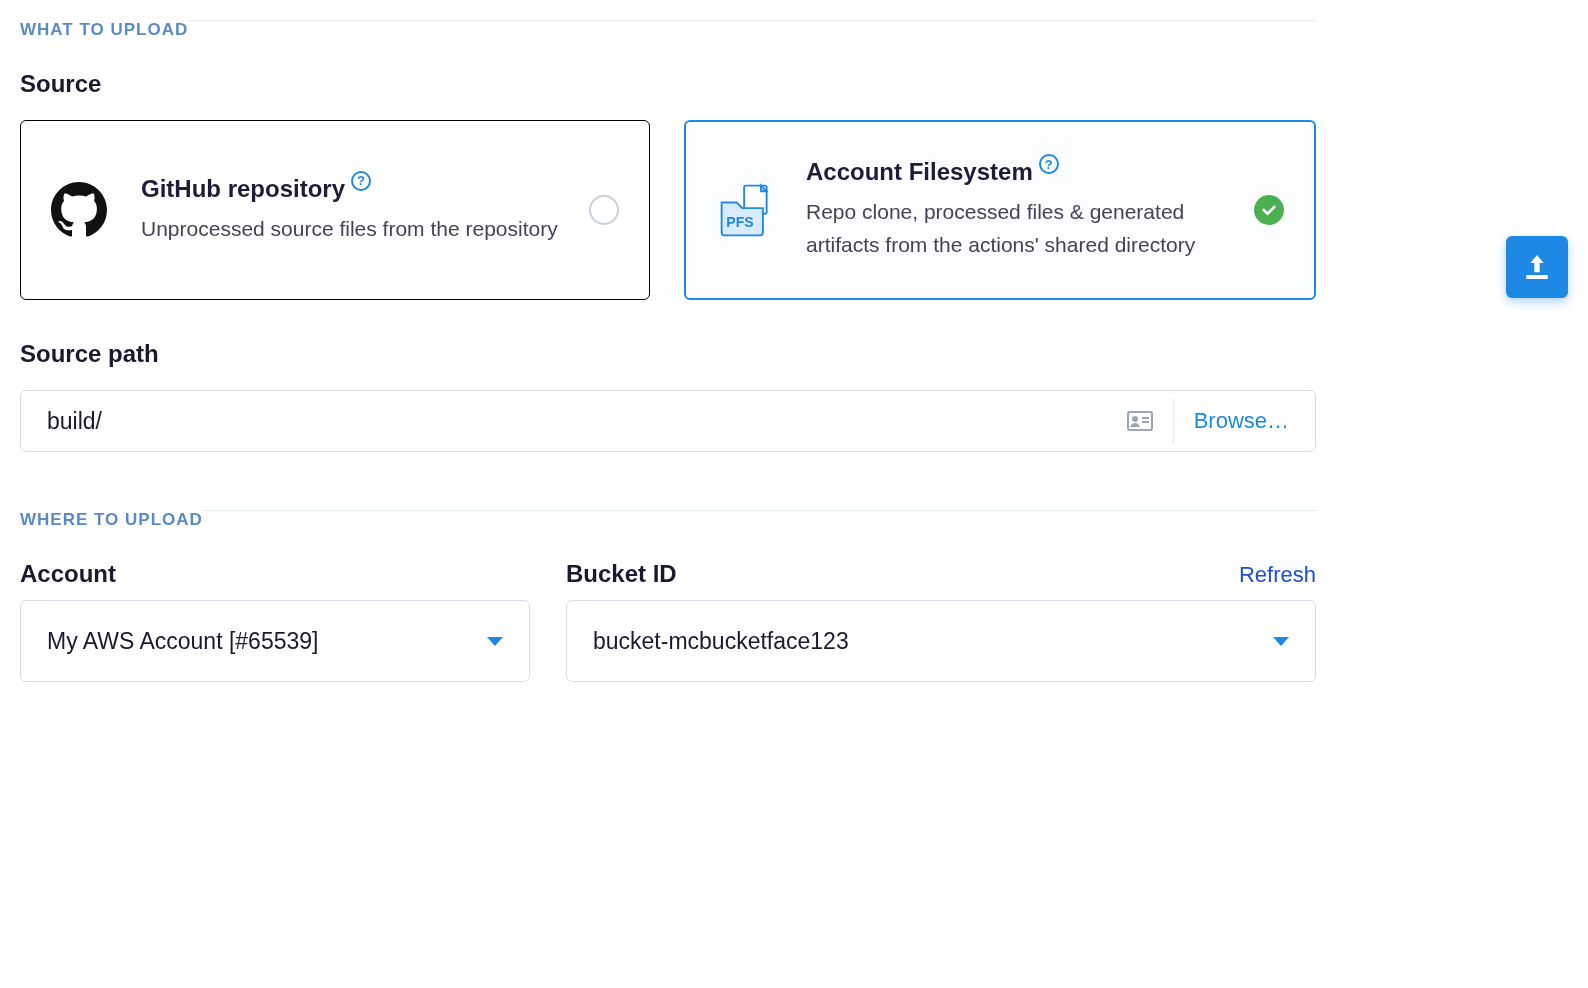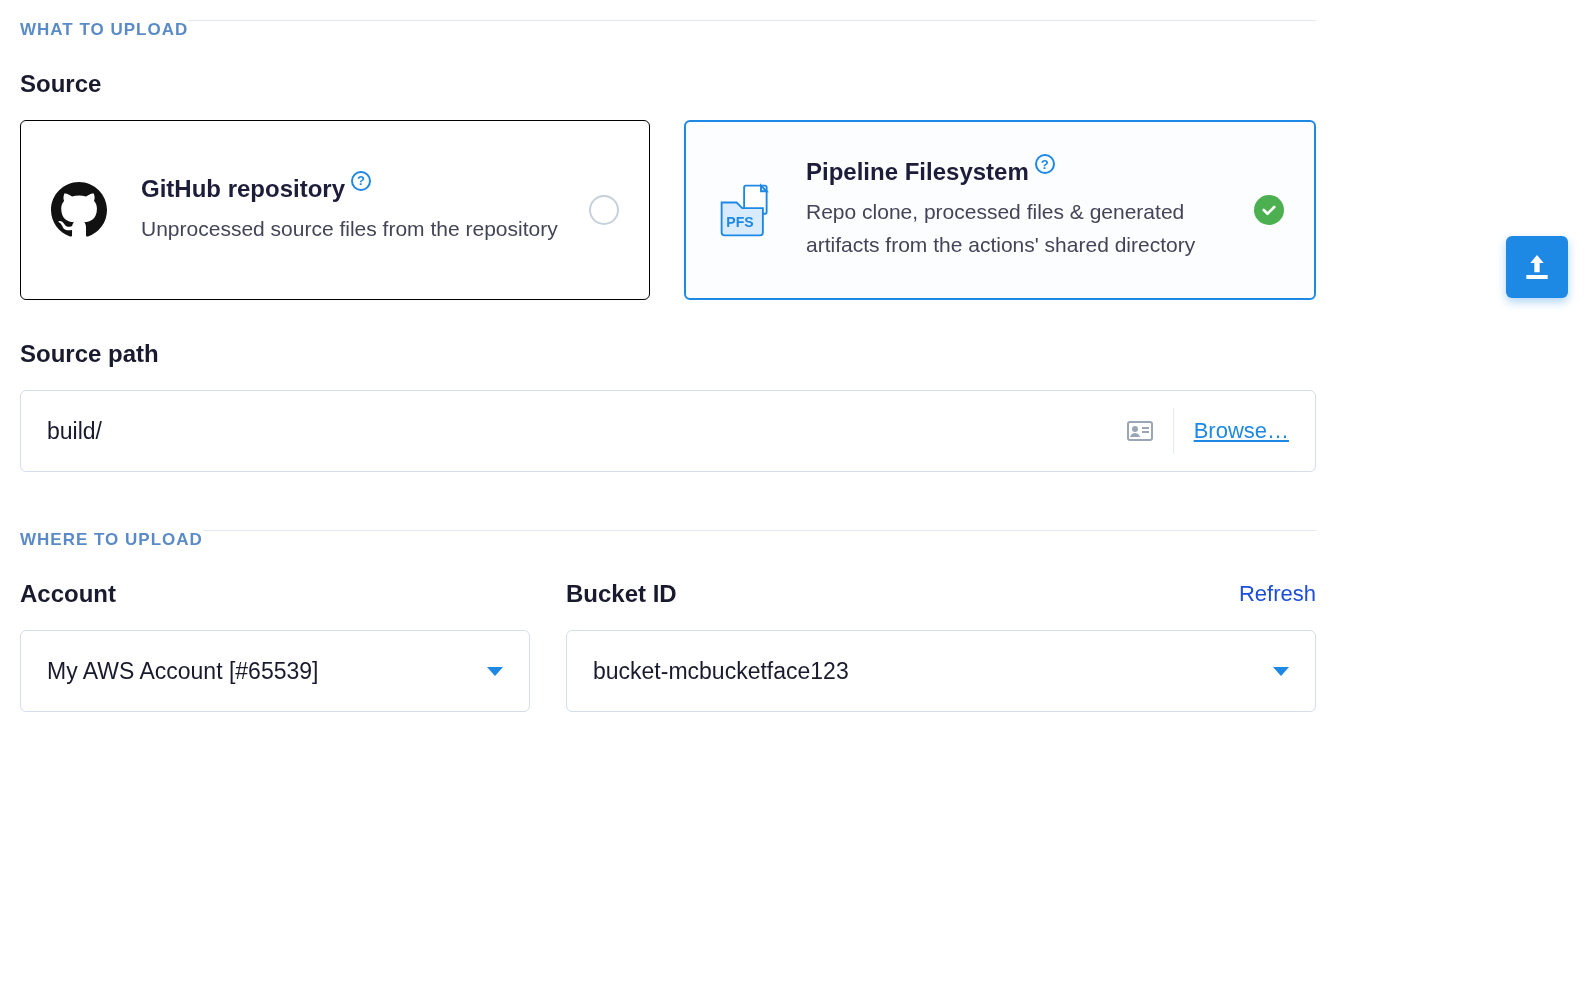--- a/index.html
+++ b/index.html
@@ -114,21 +114,21 @@
     border-radius: 50%;
     display: flex;
     align-items: center;
     justify-content: center;
   }
   .input-wrap {
     display: flex;
     align-items: center;
     border: 1px solid #d6dde9;
     border-radius: 6px;
-    height: 82px;
+    height: 62px;
     padding: 0 26px;
     margin-bottom: 58px;
   }
   .input-wrap input {
     flex: 1;
     border: none;
     outline: none;
     font-size: 23px;
     color: #1a1a2e;
     background: transparent;
@@ -136,38 +136,37 @@
   .input-divider {
     width: 1px;
     height: 46px;
     background: #e3e9f2;
     margin: 0 20px;
   }
   .browse-link {
     color: #1e88e5;
     font-size: 22px;
     cursor: pointer;
-    text-decoration: underline;
   }
   .id-icon {
     width: 26px;
     height: 20px;
     flex-shrink: 0;
   }
   .row {
     display: flex;
     gap: 36px;
   }
   .col-account { width: 510px; }
   .col-bucket { flex: 1; }
   .label-row {
     display: flex;
     justify-content: space-between;
-    align-items: center;
-    margin-bottom: 22px;
+    align-items: flex-end;
+    margin-bottom: 12px;
   }
   .refresh-link {
     color: #1d4ed8;
     font-size: 22px;
     cursor: pointer;
   }
   .select {
     display: flex;
     align-items: center;
     justify-content: space-between;
@@ -239,21 +238,21 @@
       <div class="card-icon">
         <svg viewBox="0 0 64 64" width="60" height="60">
           <rect x="30" y="6" width="24" height="30" rx="2" fill="#fff" stroke="#1e88e5" stroke-width="2"></rect>
           <path d="M48 6 L54 12 L48 12 Z" fill="#d9ecff" stroke="#1e88e5" stroke-width="2"></path>
           <path d="M6 24 h16 l6 6 h22 v26 a3 3 0 0 1 -3 3 H9 a3 3 0 0 1 -3 -3 Z" fill="#d9ecff" stroke="#1e88e5" stroke-width="2"></path>
           <text x="11" y="50" font-family="Arial" font-size="15" font-weight="700" fill="#1e88e5">PFS</text>
         </svg>
       </div>
       <div class="card-body">
         <div class="card-title-row">
-          <div class="card-title">Pipeline Filesystem</div>
+          <div class="card-title">Account Filesystem</div>
           <span class="help-badge">?</span>
         </div>
         <div class="card-desc">Repo clone, processed files &amp; generated artifacts from the actions' shared directory</div>
       </div>
       <div class="card-indicator">
         <div class="check-circle">
           <svg viewBox="0 0 24 24" width="18" height="18" fill="none" stroke="#fff" stroke-width="3.5" stroke-linecap="round" stroke-linejoin="round">
                 <polyline points="5 12 10 17 19 8"></polyline>
               </svg>
         </div>

